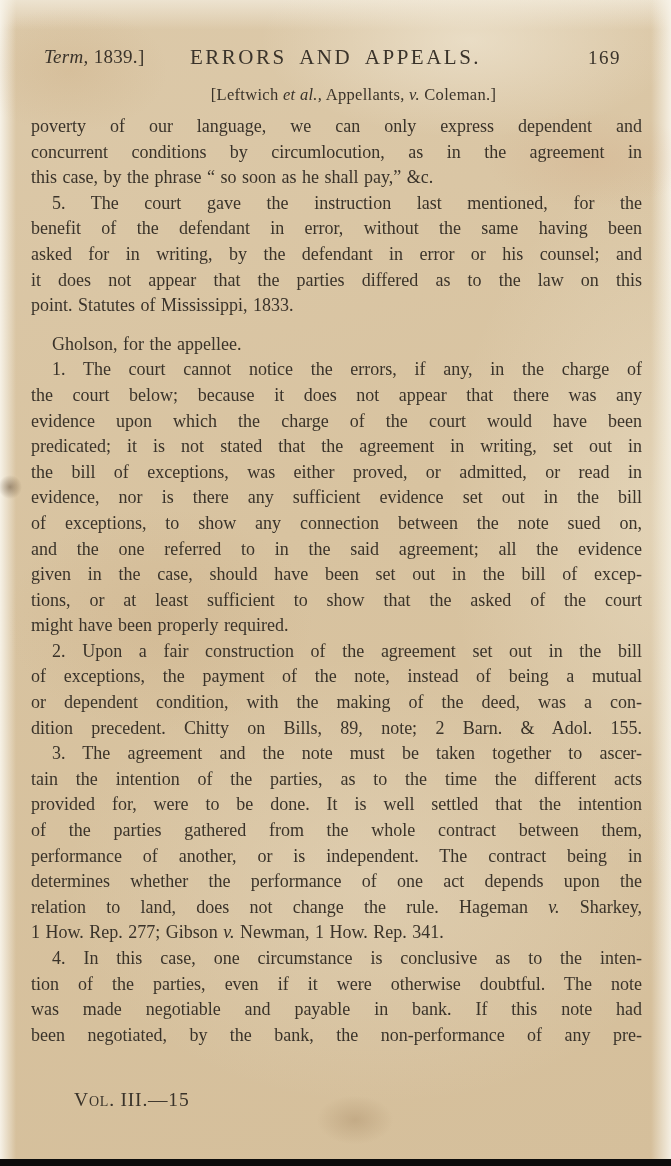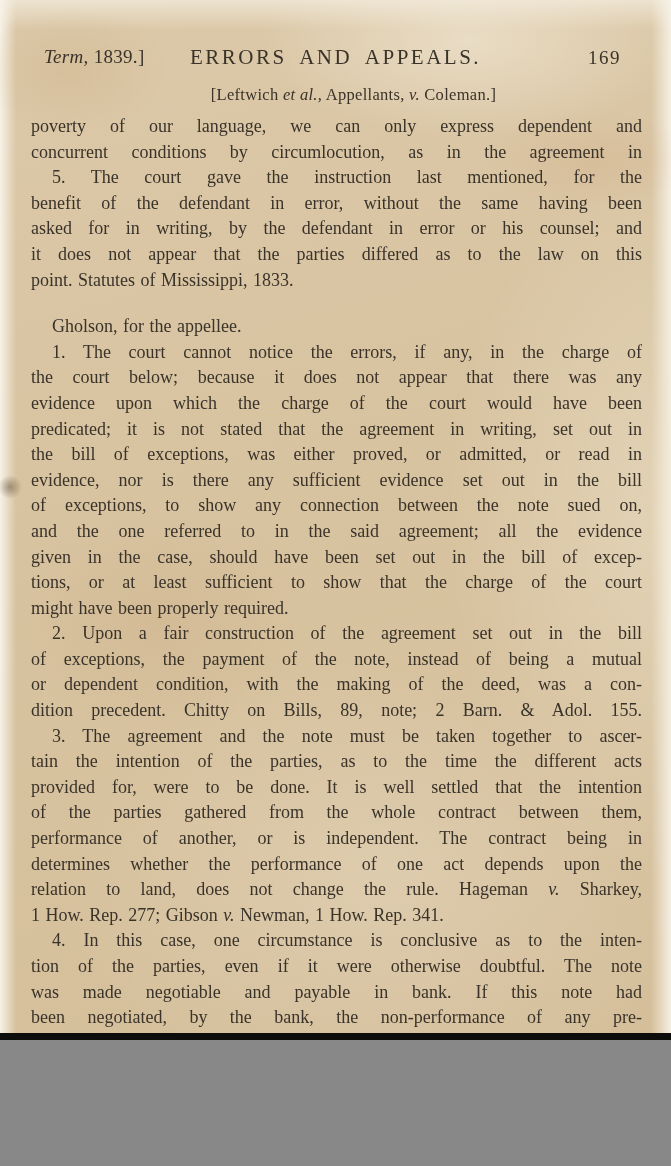--- a/index.html
+++ b/index.html
@@ -3,21 +3,21 @@
 <meta charset="utf-8">
 <style>
   html, body {
     margin: 0;
     padding: 0;
     background: #888;
   }
   .page {
     position: relative;
     width: 671px;
-    height: 1040px;
+    height: 1166px;
     overflow: hidden;
     font-family: "Liberation Serif", "DejaVu Serif", serif;
     color: #3a332a;
     background-color: #d8c3a0;
     background-image:
       
       radial-gradient(circle 12px at 10px 487px, rgba(92,70,46,0.50), rgba(92,70,46,0) 100%),
       
       radial-gradient(ellipse 55px 35px at 355px 1120px, rgba(148,116,78,0.28), rgba(148,116,78,0) 70%),
       
@@ -91,21 +91,21 @@
     text-align: justify;
     text-align-last: justify;
   }
   .line.end {
     text-align-last: left;
   }
   .para.indent .line:first-child {
     text-indent: 21px;
   }
   .para.gap {
-    margin-top: 21px;
+    margin-top: 13px;
   }
   .volume-footer {
     position: absolute;
     left: 74px;
     top: 1089px;
     font-variant: small-caps;
     font-size: 19.5px;
     letter-spacing: 0.8px;
   }
   .scan-edge-bar {
@@ -124,20 +124,21 @@
 <div class="page">
   <div class="header-term"><i>Term,</i> 1839.]</div>
   <div class="header-title">ERRORS AND APPEALS.</div>
   <div class="header-page-number">169</div>
   <div class="case-caption">[Leftwich <i>et al.,</i> Appellants, <i>v.</i> Coleman.]</div>
 
   <div class="body-text">
       <div class="para">
         <div class="line">poverty of our language, we can only express dependent and</div>
         <div class="line">concurrent conditions by circumlocution, as in the agreement in</div>
+        <div class="line end">this case, by the phrase “ so soon as he shall pay,” &amp;c.</div>
       </div>
       <div class="para indent">
         <div class="line">5. The court gave the instruction last mentioned, for the</div>
         <div class="line">benefit of the defendant in error, without the same having been</div>
         <div class="line">asked for in writing, by the defendant in error or his counsel; and</div>
         <div class="line">it does not appear that the parties differed as to the law on this</div>
         <div class="line end">point. Statutes of Mississippi, 1833.</div>
       </div>
       <div class="para indent gap">
         <div class="line end">Gholson, for the appellee.</div>
@@ -145,21 +146,21 @@
       <div class="para indent">
         <div class="line">1. The court cannot notice the errors, if any, in the charge of</div>
         <div class="line">the court below; because it does not appear that there was any</div>
         <div class="line">evidence upon which the charge of the court would have been</div>
         <div class="line">predicated; it is not stated that the agreement in writing, set out in</div>
         <div class="line">the bill of exceptions, was either proved, or admitted, or read in</div>
         <div class="line">evidence, nor is there any sufficient evidence set out in the bill</div>
         <div class="line">of exceptions, to show any connection between the note sued on,</div>
         <div class="line">and the one referred to in the said agreement; all the evidence</div>
         <div class="line">given in the case, should have been set out in the bill of excep-</div>
-        <div class="line">tions, or at least sufficient to show that the charge of the court</div>
+        <div class="line">tions, or at least sufficient to show that the asked of the court</div>
         <div class="line end">might have been properly required.</div>
       </div>
       <div class="para indent">
         <div class="line">2. Upon a fair construction of the agreement set out in the bill</div>
         <div class="line">of exceptions, the payment of the note, instead of being a mutual</div>
         <div class="line">or dependent condition, with the making of the deed, was a con-</div>
         <div class="line">dition precedent. Chitty on Bills, 89, note; 2 Barn. &amp; Adol. 155.</div>
       </div>
       <div class="para indent">
         <div class="line">3. The agreement and the note must be taken together to ascer-</div>

